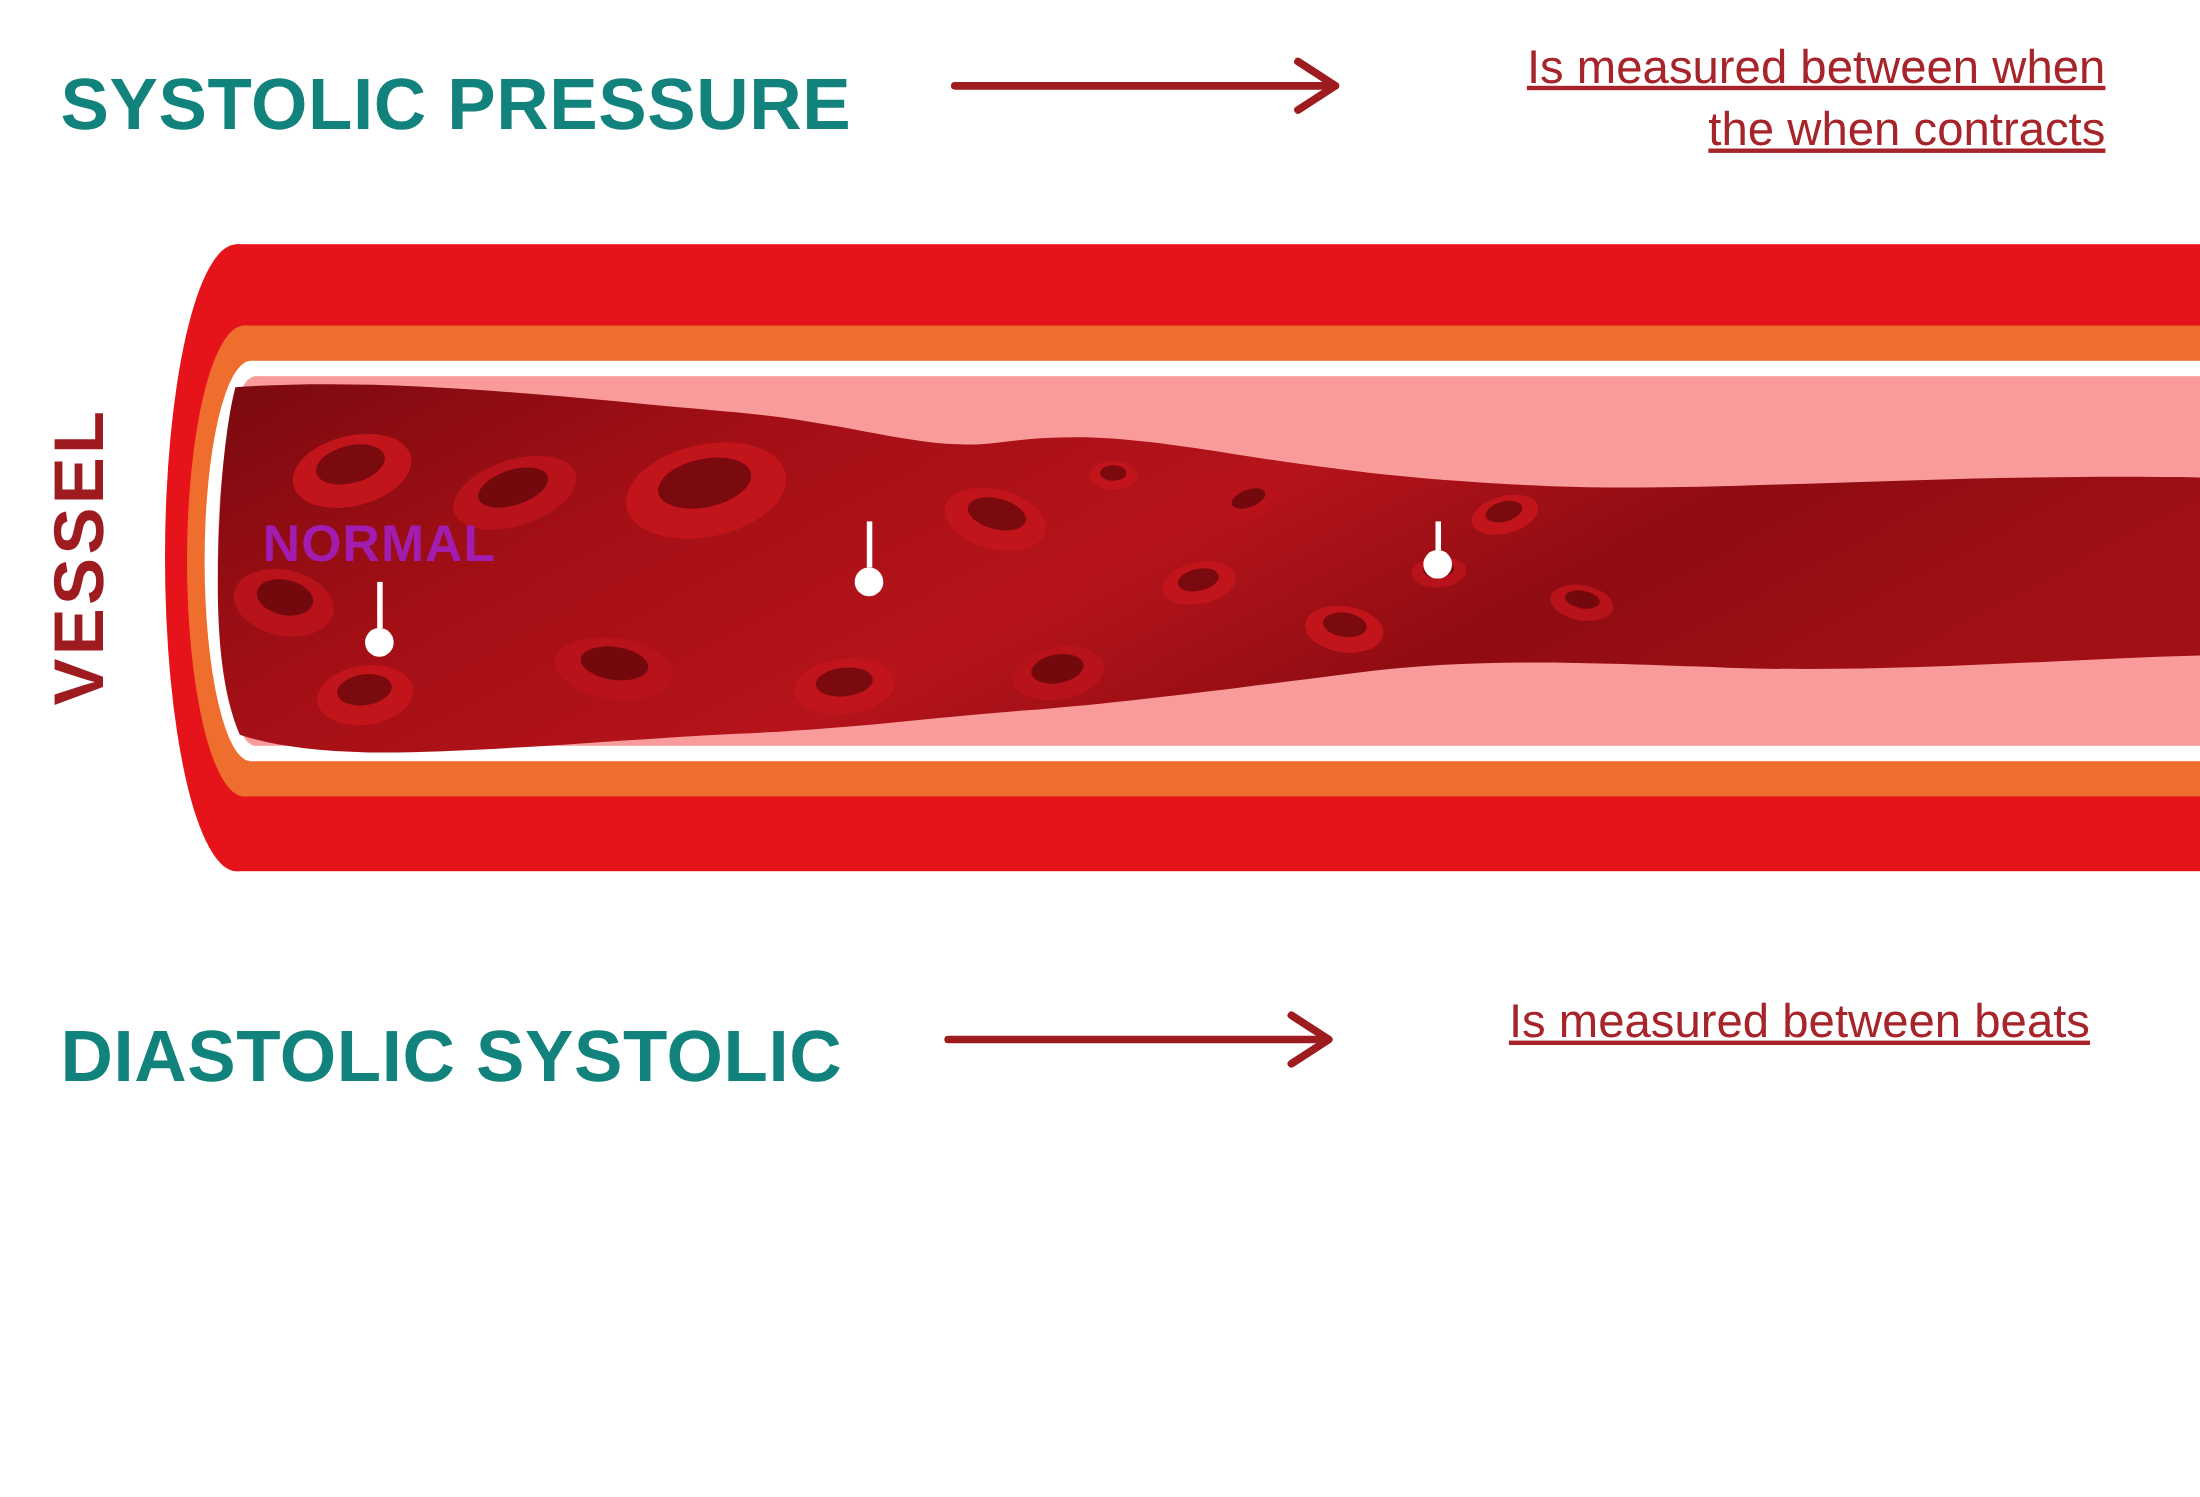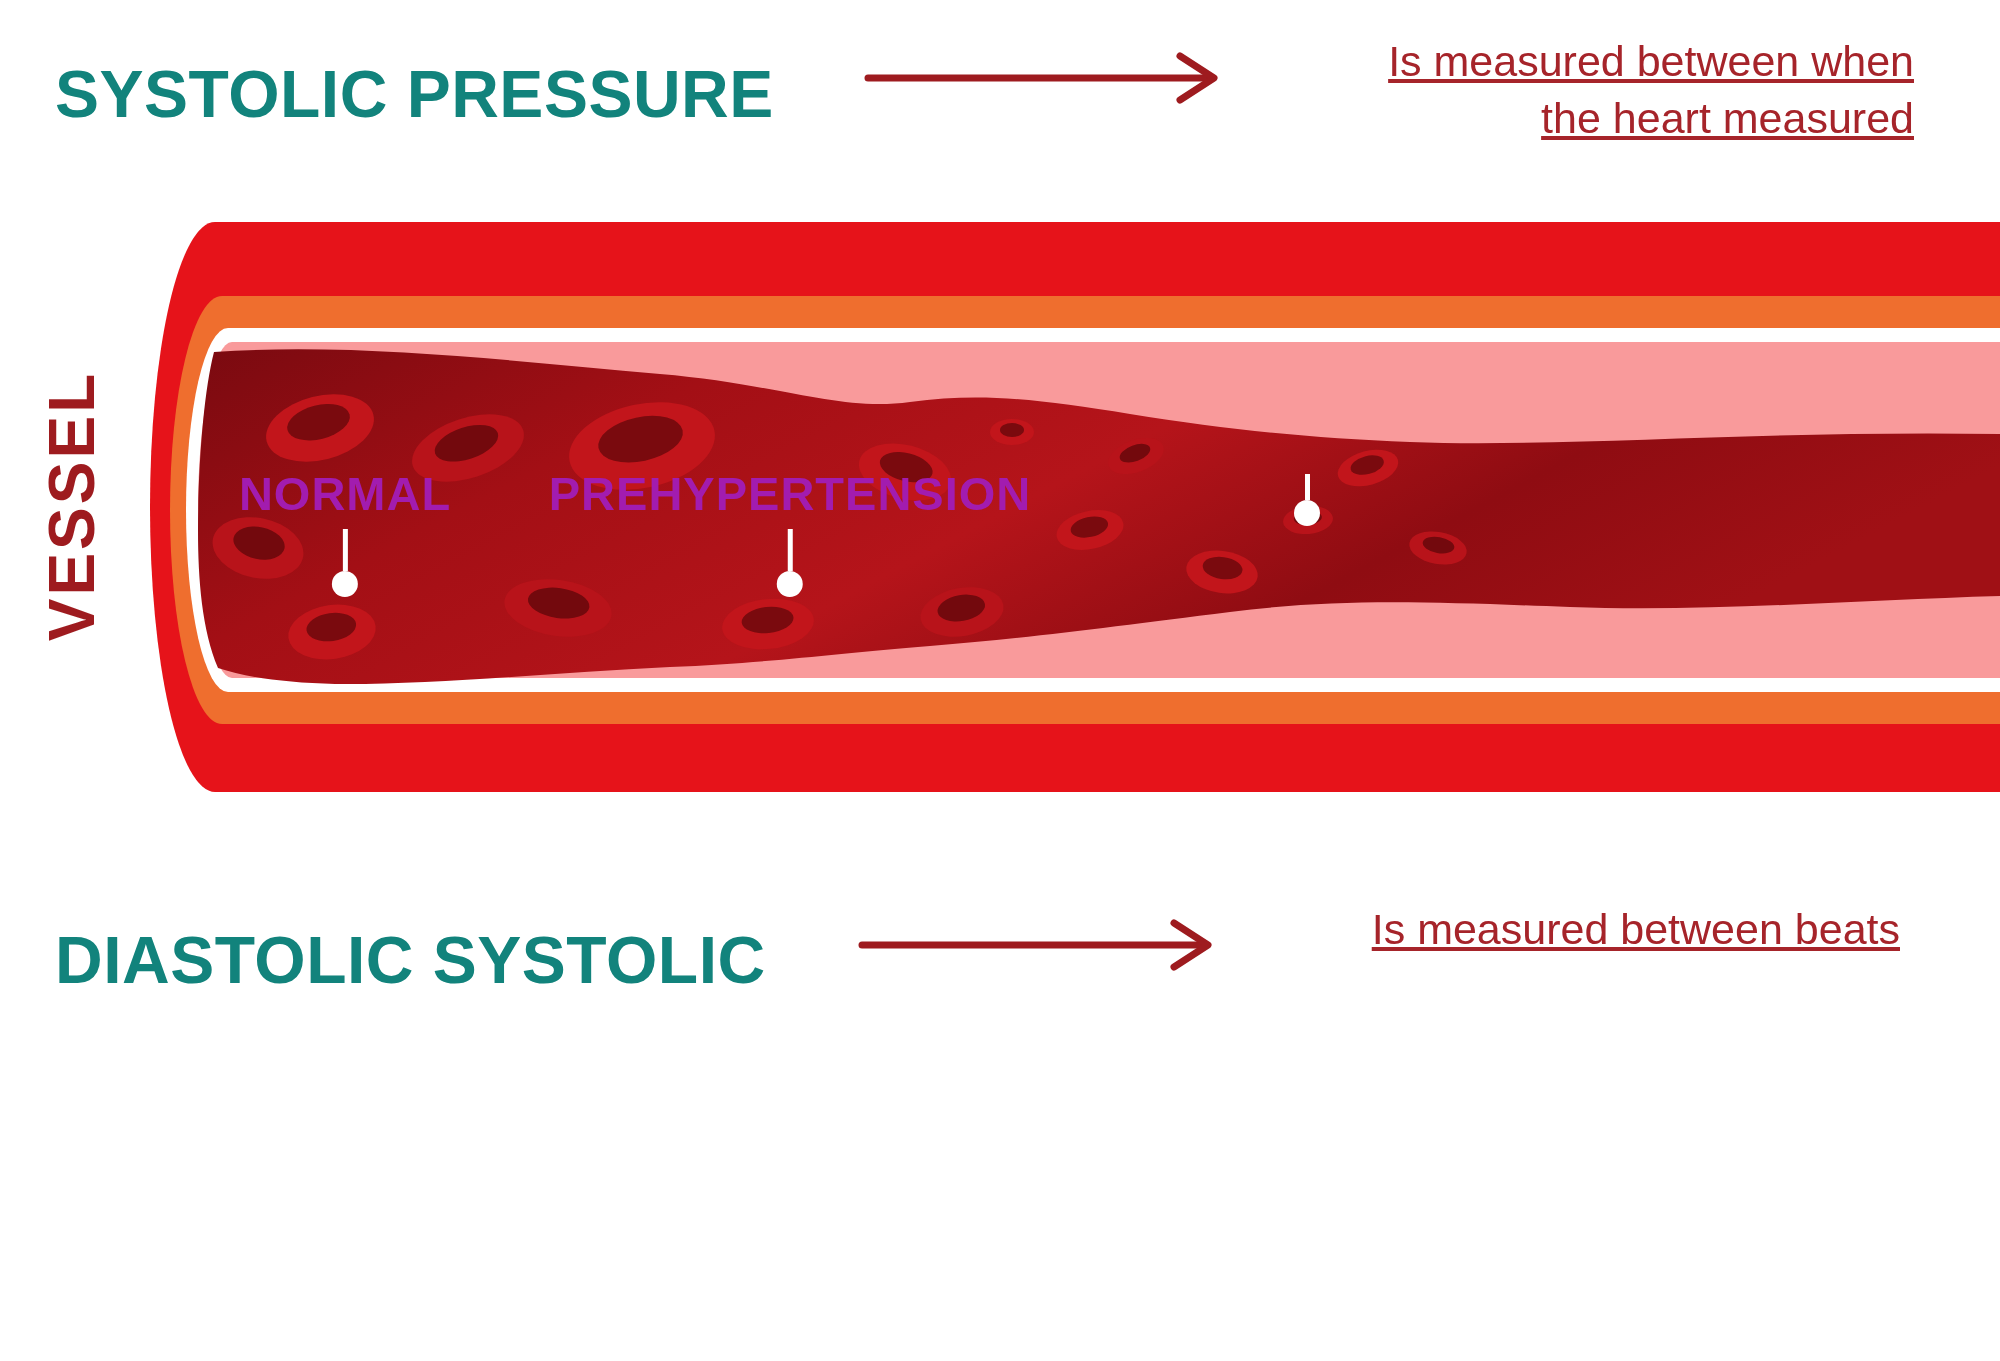--- a/index.html
+++ b/index.html
@@ -104,21 +104,21 @@
 
 <svg id="systolic-arrow" class="arrow-svg" width="380" height="64" viewBox="0 0 380 64">
   <g stroke="#9E1B1F" stroke-width="7" fill="none" stroke-linecap="round" stroke-linejoin="round">
     <line x1="6" y1="32" x2="350" y2="32"></line>
     <polyline points="318,10 352,32 318,54"></polyline>
   </g>
 </svg>
 
 <div id="systolic-note" class="note">
   <span>Is measured between when</span>
-  <span>the heart measured</span>
+  <span>the when contracts</span>
 </div>
 
 <div class="vessel-side-label">VESSEL</div>
 
 <svg id="vessel-art" viewBox="0 0 2000 620">
   <defs>
     <linearGradient id="bloodGrad" x1="0" y1="0" x2="1" y2="0.35">
       <stop offset="0" stop-color="#7A0A10"></stop>
       <stop offset="0.28" stop-color="#A30F15"></stop>
       <stop offset="0.55" stop-color="#B5141A"></stop>
@@ -233,21 +233,20 @@
   </g>
 </svg>
 
 <div id="stage-normal" class="stage">
   <div class="lbl">NORMAL</div>
   <div class="leader-line"></div>
   <div class="leader-dot"></div>
 </div>
 
 <div id="stage-prehypertension" class="stage">
-  <div class="lbl">PREHYPERTENSION</div>
   <div class="leader-line"></div>
   <div class="leader-dot"></div>
 </div>
 
 <div id="stage-hypertension" class="stage">
   <div class="leader-line"></div>
   <div class="leader-dot"></div>
 </div>
 
 <h1 id="diastolic-title" class="big-title">DIASTOLIC SYSTOLIC</h1>

